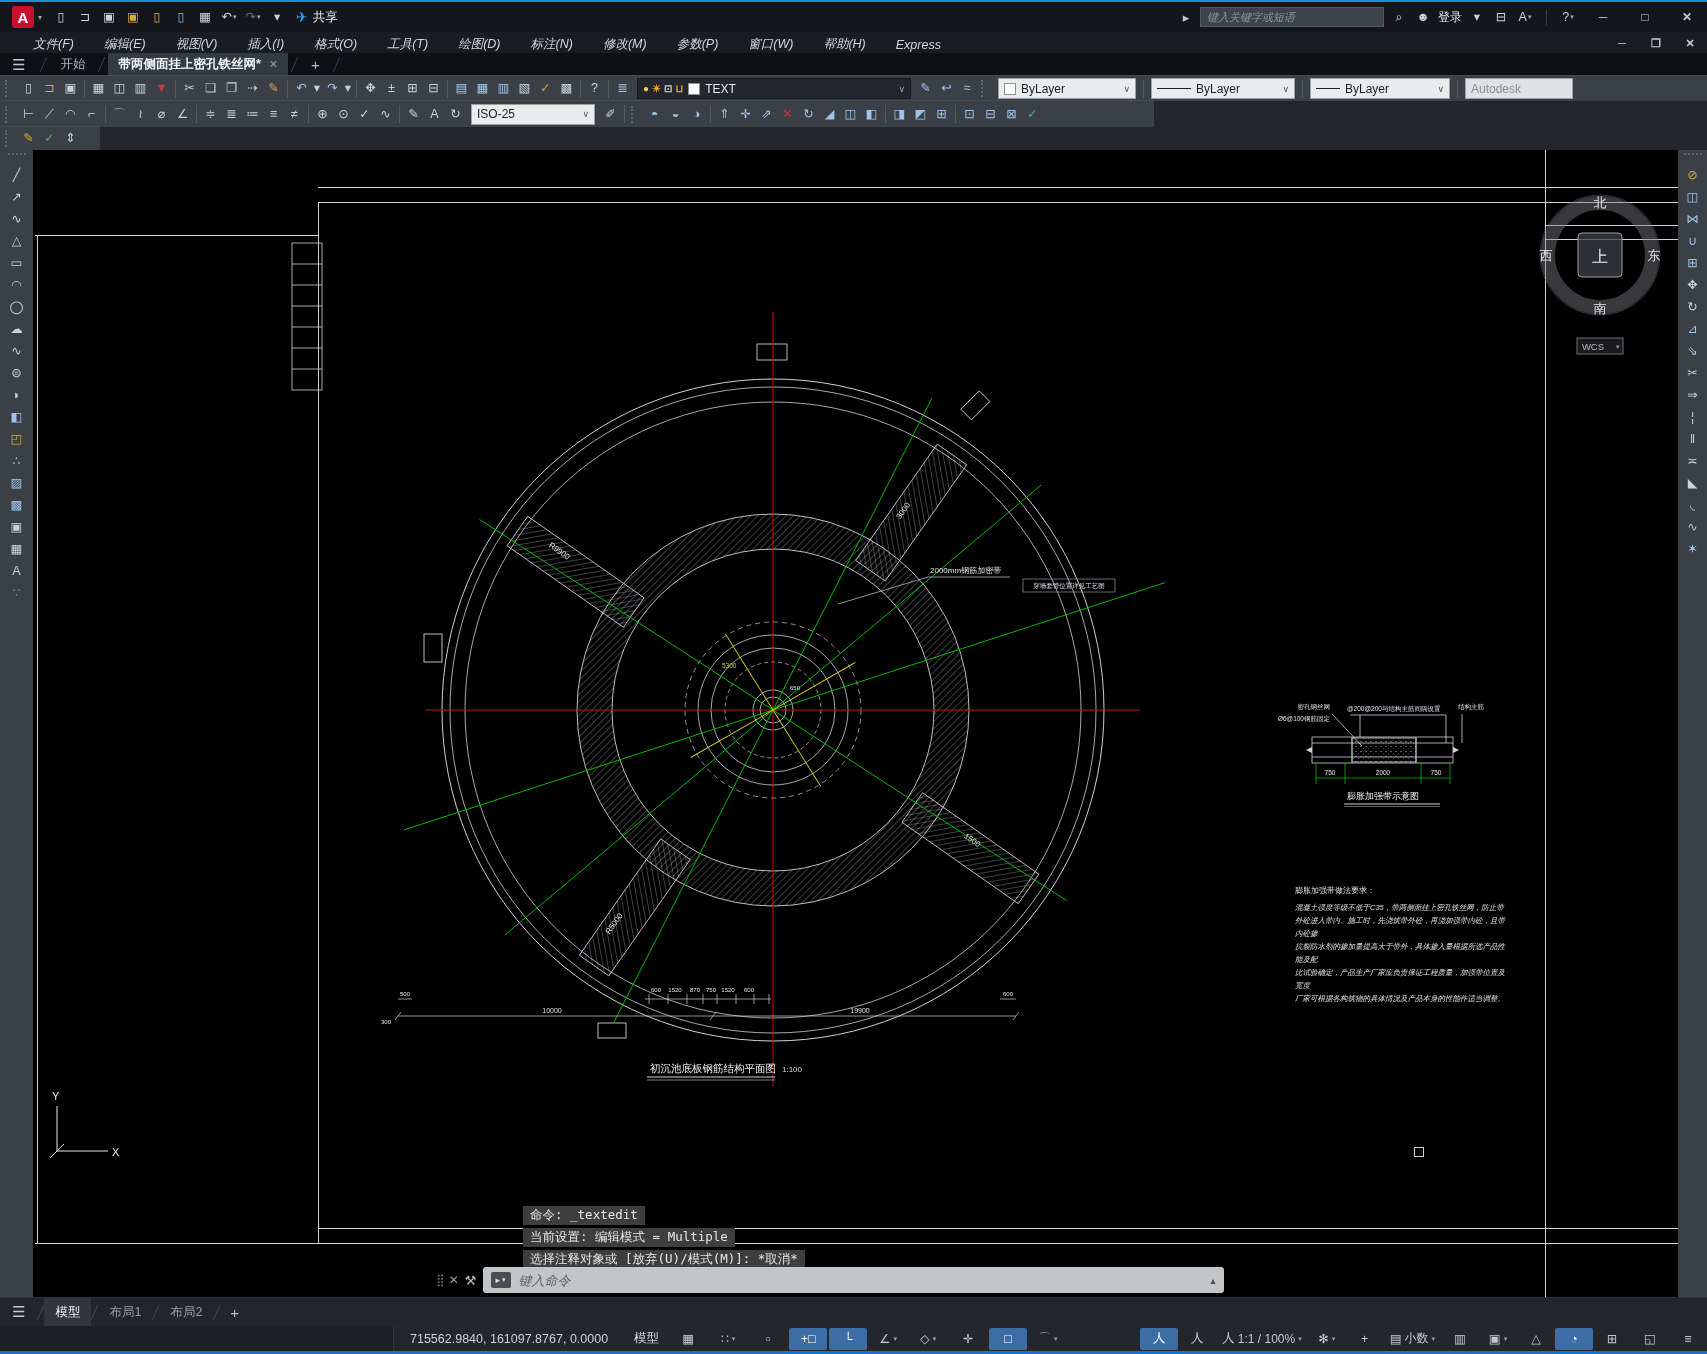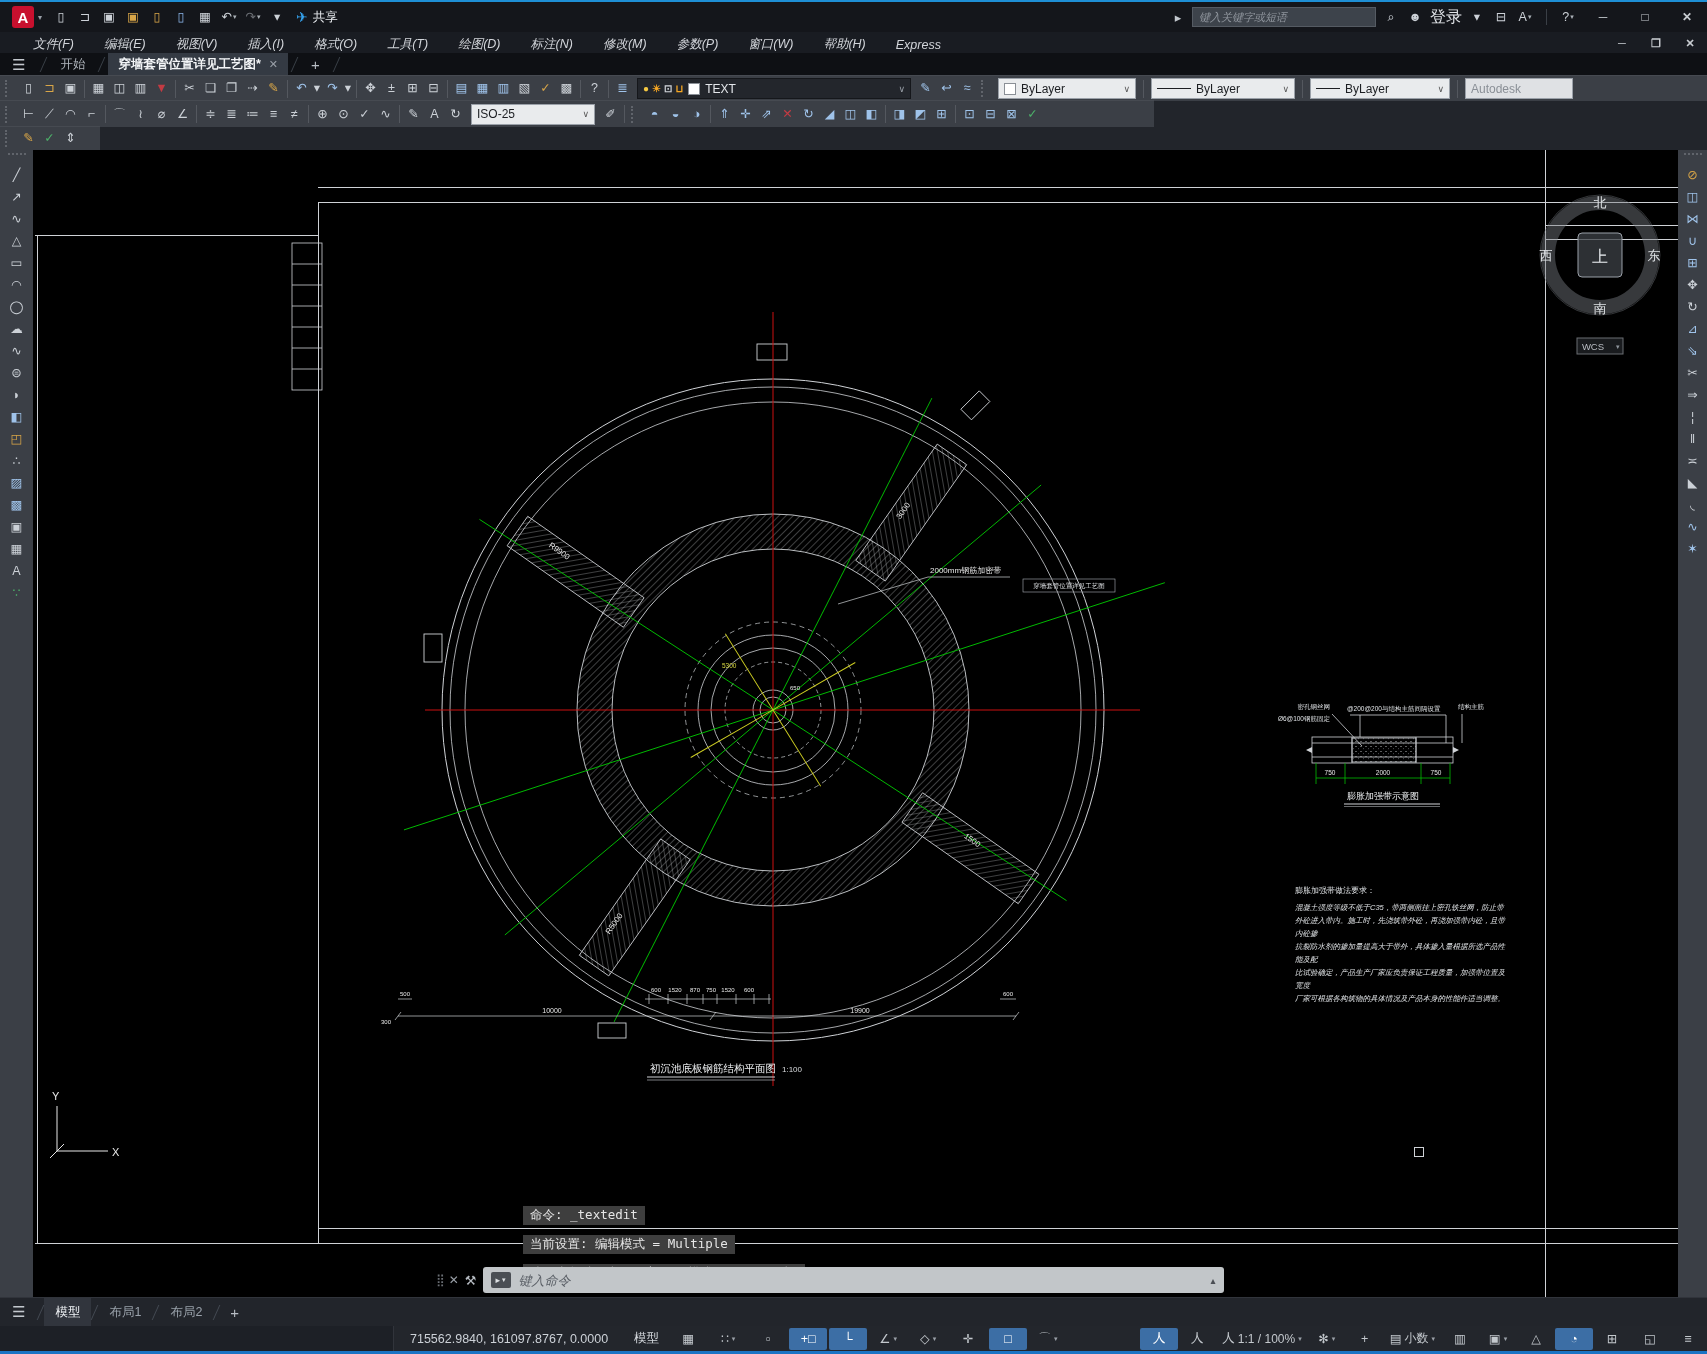--- a/index.html
+++ b/index.html
@@ -11,21 +11,21 @@
   .qat{display:flex;align-items:center;gap:2px;}
   .qat .tbtn{width:22px;}
   .share{display:flex;align-items:center;gap:5px;color:#e8ebef;font-size:12.5px;margin-left:8px;}
   .share .plane{color:#35a3ef;font-size:14px;}
   .tb-center{position:absolute;left:0;right:0;text-align:center;color:#d7dade;font-size:13px;pointer-events:none;}
   .tb-center .doc{margin-left:26px;}
   .tb-right{position:absolute;right:0;top:0;height:30px;display:flex;align-items:center;gap:4px;}
   .searchbox{width:170px;height:18px;background:#3d434b;border:1px solid #555b63;color:#d0d4d9;font-size:11px;font-style:italic;padding:0 6px;}
   .searchbox::placeholder{color:#8f959d;font-style:italic;}
   .ticon{color:#c3c8ce;font-size:13px;width:20px;text-align:center;}
-  .signin{color:#e2e5e9;font-size:16px;}
+  .signin{color:#e2e5e9;font-size:12px;}
   .vdiv{width:1px;height:16px;background:#3a3f46;margin:0 6px;}
   .wbtn{width:40px;height:26px;display:flex;align-items:center;justify-content:center;color:#c8ccd1;font-size:12px;}
   
   .menubar{position:absolute;top:32px;left:0;right:0;height:21px;background:#191c22;display:flex;align-items:flex-end;padding-left:18px;}
   .menu-item{padding:0 15px;font-size:12.5px;color:#d2d5da;}
   .doc-controls{margin-left:auto;display:flex;}
   .doc-controls .wbtn{height:20px;width:34px;font-size:11px;}
   
   .tabbar{position:absolute;top:53px;left:0;right:0;height:23px;background:#0e1014;display:flex;align-items:center;color:#aeb4bb;}
   .hamb{font-size:15px;color:#c3c8ce;padding:0 12px;}
@@ -59,21 +59,21 @@
   
   .side{position:absolute;top:150px;bottom:56px;background:#3b3f46;display:flex;flex-direction:column;align-items:center;padding-top:3px;gap:1px;}
   .side.left{left:0;width:33px;border-right:1px solid #26292f;}
   .side.right{right:0;width:29px;border-left:1px solid #26292f;}
   .vgrip{width:18px;height:6px;border-top:2px dotted #60646b;margin-bottom:3px;flex:none;}
   .side .tbtn{width:24px;height:21px;flex:none;}
   
   .canvas{position:absolute;left:33px;right:29px;top:150px;bottom:56px;background:#000;}
   .canvas svg{position:absolute;inset:0;}
   
-  .cmdchips{position:absolute;left:490px;top:1056px;display:flex;flex-direction:column;gap:10px;}
+  .cmdchips{position:absolute;left:490px;top:1056px;display:flex;flex-direction:column;gap:3px;}
   .chip{background:#3e3e3e;color:#e6e6e6;font-family:"DejaVu Sans Mono",monospace;font-size:12.5px;padding:1px 7px;width:fit-content;white-space:pre;}
   .cmdbar{position:absolute;left:403px;top:1116px;height:28px;display:flex;align-items:center;gap:6px;}
   .cmdgrip{color:#6a6e74;font-size:12px;letter-spacing:-2px;}
   .cmdx{color:#9aa0a8;font-size:12px;}
   .cmdwrench{color:#b8bdc4;font-size:13px;}
   .cmdfield{width:725px;height:26px;background:#c2c6c9;border-radius:3px;display:flex;align-items:center;padding:0 8px;gap:6px;}
   .prompticon{width:20px;height:16px;background:#4a4e54;color:#dfe2e5;font-size:9px;display:flex;align-items:center;justify-content:center;border-radius:2px;gap:2px;}
   .cmdinput{flex:1;background:transparent;border:none;outline:none;font-size:13px;color:#0c4a6e;}
   .cmdinput::placeholder{color:#5a5f66;font-style:italic;}
   .cmdup{color:#4a4e54;font-size:10px;}
@@ -214,21 +214,21 @@
         </span>
       </span>
   </div>
 
   <div class="tabbar">
     <span class="hamb">☰</span>
     <span class="tsep"></span>
     <span class="ftab">开始</span>
     <span class="tsep"></span>
     <span class="ftab active">
-      <span>穿墙套管位置详见工艺图*</span>
+      <span>带两侧面挂上密孔铁丝网*</span>
       <span class="close">✕</span>
     </span>
     <span class="tsep"></span>
     <span class="newtab">+</span>
     <span class="tsep"></span>
   </div>
 
   <div class="tbrow row1">
     <div class="seg" style="width:100%;">
       <span class="grip"></span>

